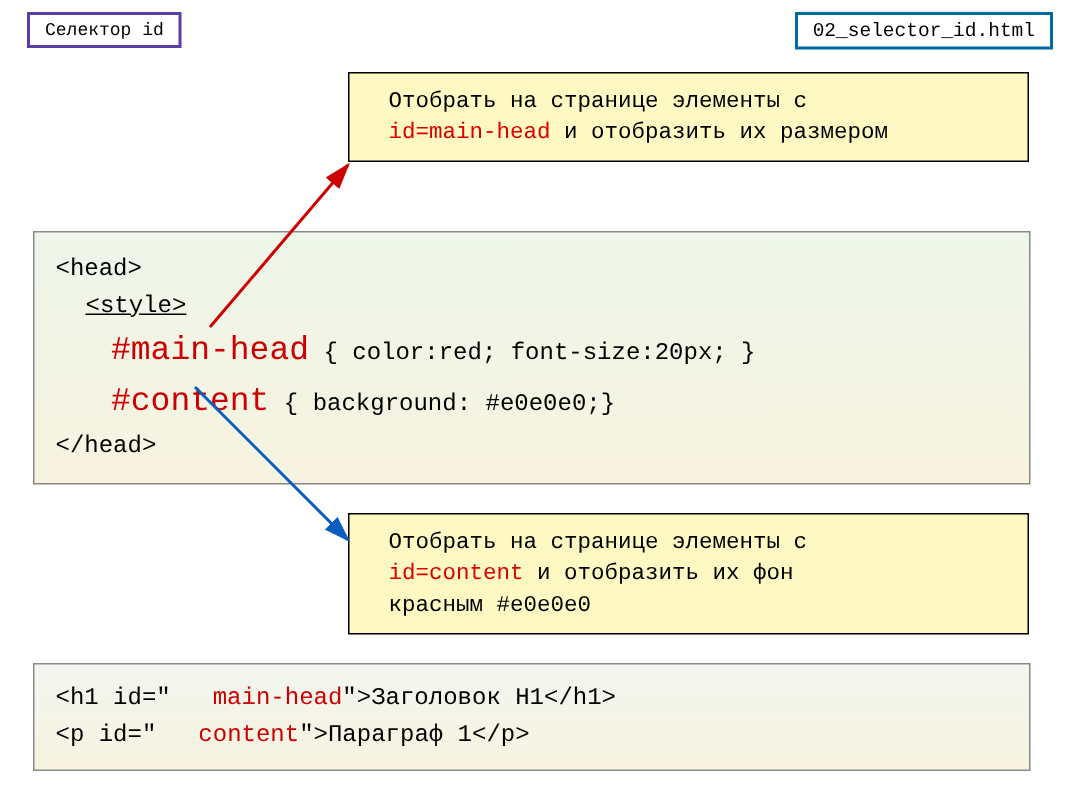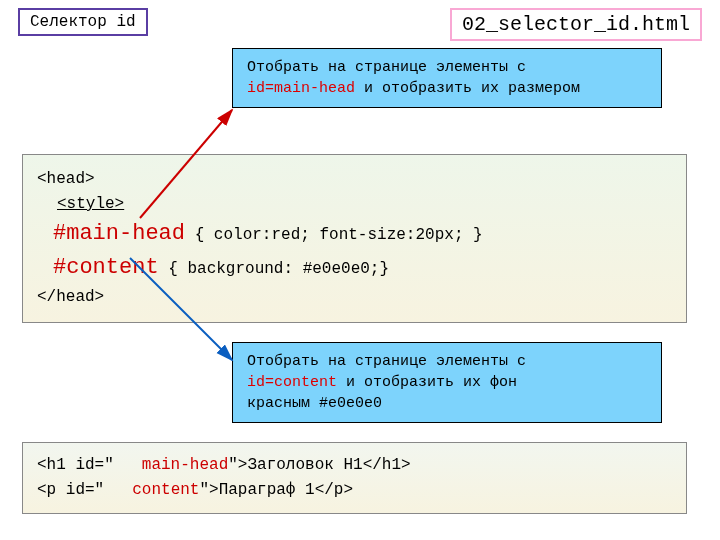--- a/index.html
+++ b/index.html
@@ -10,35 +10,35 @@
     background: #fff;
     font-family: "Courier New", monospace;
     position: relative;
   }
   .title-box {
     position: absolute;
     top: 8px;
     left: 18px;
     border: 2px solid #5a3ea3;
     padding: 3px 10px;
-    font-size: 16px;
+    font-size: 12px;
   }
   .filename-box {
     position: absolute;
     top: 8px;
     right: 18px;
-    border: 2px solid #f9a8d4;
+    border: 2px solid #0369a1;
     padding: 3px 10px;
-    font-size: 20px;
+    font-size: 13px;
   }
   .callout {
     position: absolute;
     border: 1px solid #000;
-    background: #7dd3fc;
-    padding: 8px 14px;
+    background: #fef9c3;
+    padding: 8px 26px;
     font-size: 15px;
     line-height: 1.4;
     width: 400px;
   }
   .callout-top { top: 48px; left: 232px; }
   .callout-bottom { top: 342px; left: 232px; }
   .callout .red { color: #d00; }
   .code-block {
     position: absolute;
     left: 22px;
@@ -47,21 +47,21 @@
     background: linear-gradient(to bottom, #eef6ea, #f7f3e0);
     padding: 12px 14px;
     font-size: 16px;
     line-height: 1.55;
   }
   .code-main { top: 154px; }
   .code-bottom { top: 442px; background: linear-gradient(to bottom, #f2f6ef, #f7f3e0); padding: 10px 14px; }
   .sel-red { color: #c00; font-size: 22px; }
   .id-red { color: #c00; margin-left: 28px; }
   .indent1 { margin-left: 20px; text-decoration: underline; }
-  .indent2 { margin-left: 16px; font-family: Liberation Mono, monospace; }
+  .indent2 { margin-left: 37px; font-family: Liberation Mono, monospace; }
   svg.arrows {
     position: absolute;
     top: 0; left: 0;
     width: 720px; height: 540px;
     pointer-events: none;
   }
 </style>
 </head>
 <body>
 

